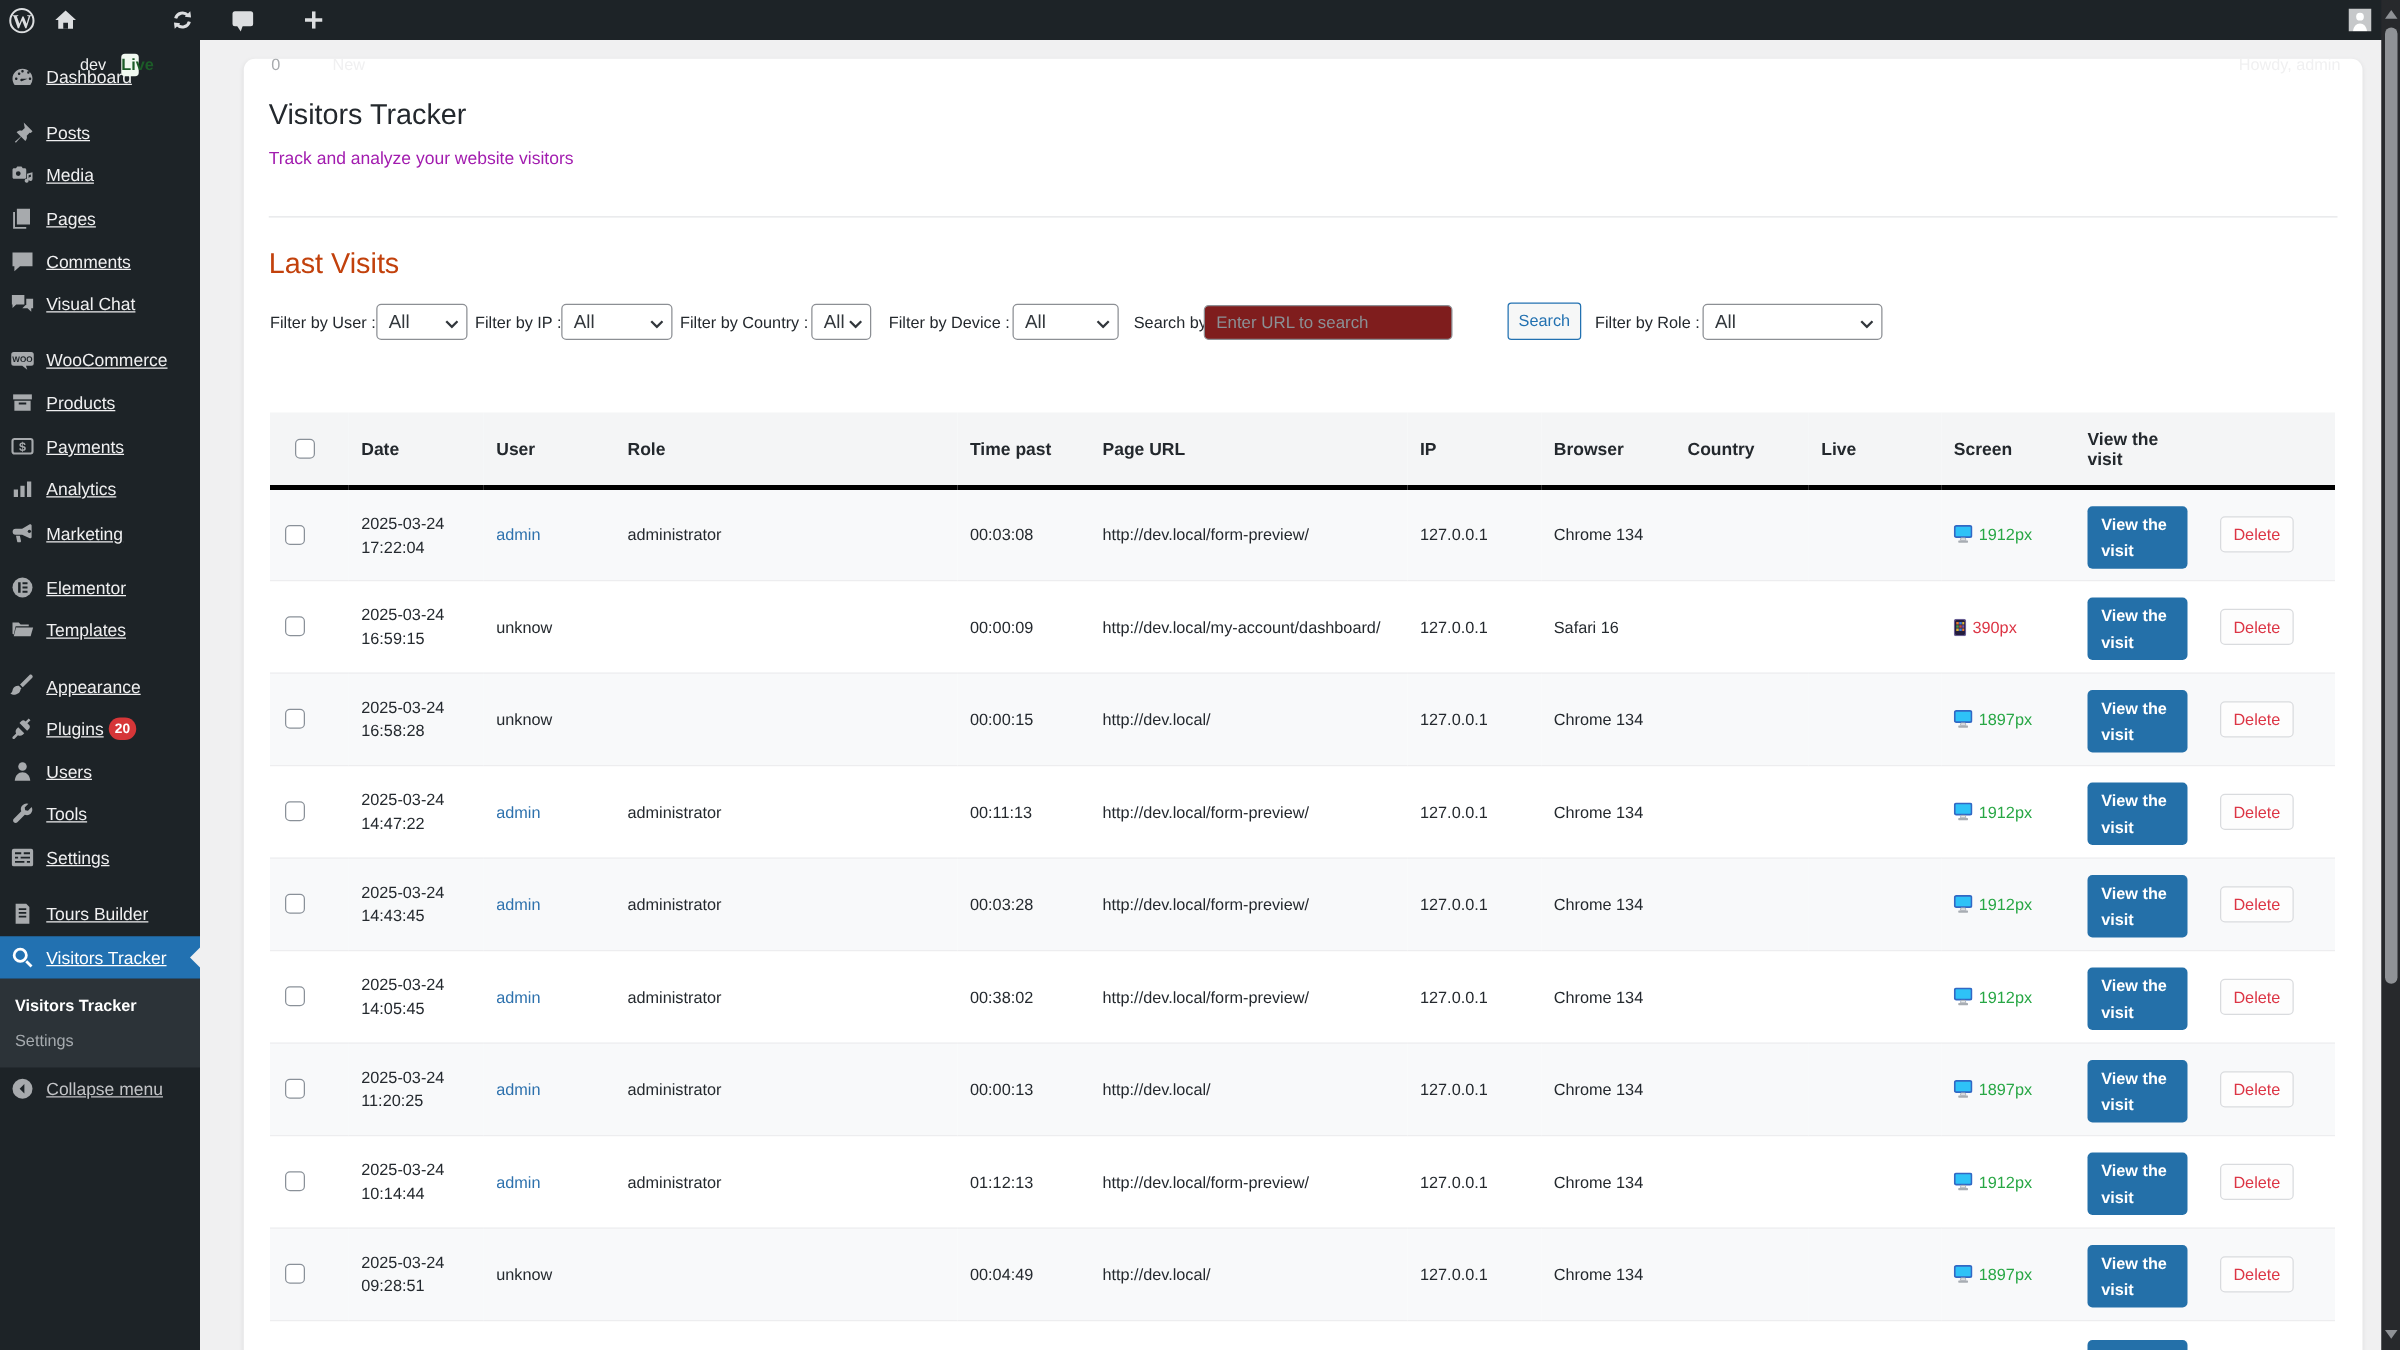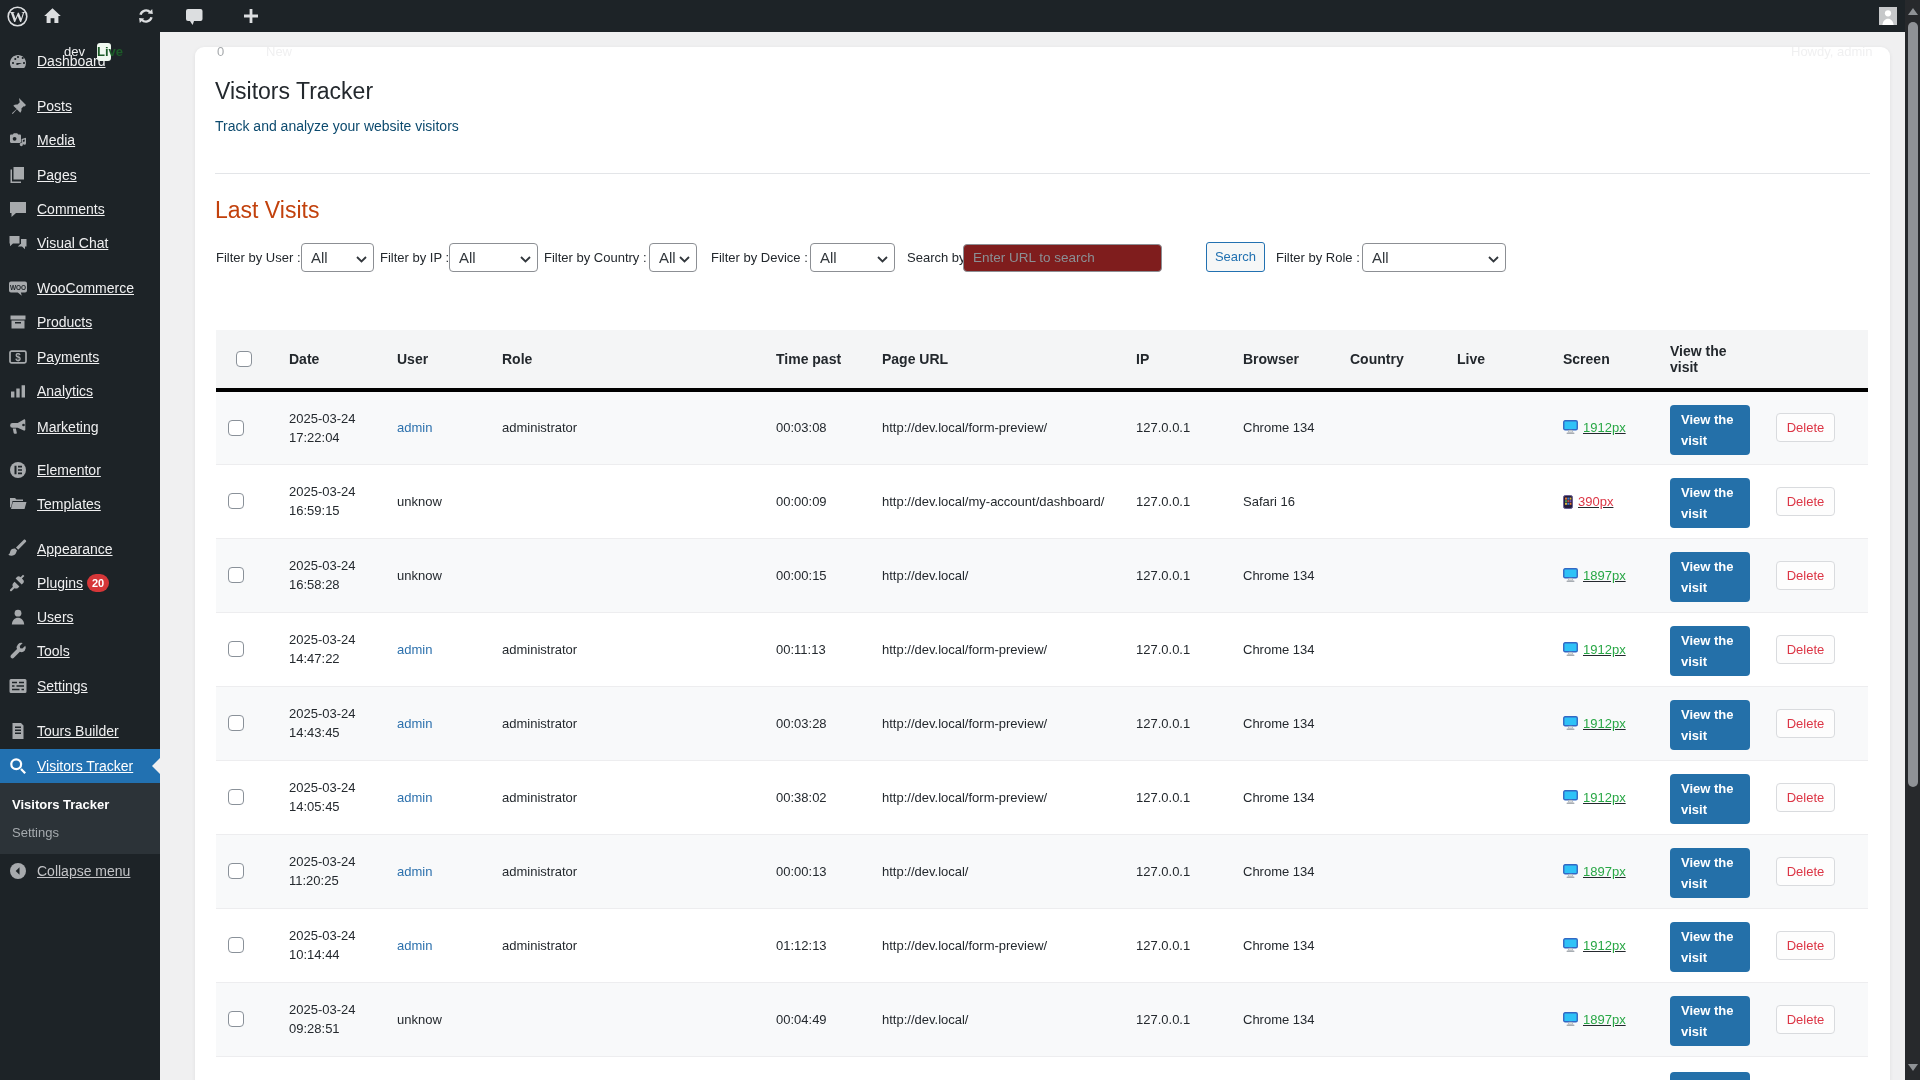--- a/index.html
+++ b/index.html
@@ -10,21 +10,21 @@
 #sidebar { position:absolute; left:0; top:32px; width:160px; height:1048px; background:#1d2327; z-index:40; }
 .mi { position:absolute; left:0; width:160px; height:34px; color:#f0f0f1; font-size:14px; }
 .mi .ic { position:absolute; left:8px; top:7px; width:20px; height:20px; }
 .mi .lb { position:absolute; left:37px; top:0; line-height:34px; white-space:nowrap;text-decoration:underline; }
 .badge20 { position:absolute; left:87px; top:8px; width:22px; height:18px; background:#d63638;
   border-radius:9px; color:#fff; font-size:11px; font-weight:bold; text-align:center; line-height:18px; }
 #content { position:absolute; left:160px; top:32px; width:1745px; height:1048px; background:#f0f0f1; overflow:hidden; }
 #card { position:absolute; left:35px; top:15px; width:1695px; height:1180px; background:#fff;
   border-radius:9px; box-shadow:0 1px 4px rgba(0,0,0,0.07); }
 #card h1 { position:absolute; left:20px; top:31px; font-size:23px; font-weight:normal; color:#23282d; }
-#card .sub { position:absolute; left:20px; top:71px; font-size:14px; color:#0c4a6e; }
+#card .sub { position:absolute; left:20px; top:71px; font-size:14px; color:#a21caf; }
 #card .hr1 { position:absolute; left:20px; top:126px; width:1655px; height:1px; background:#e3e5e8; }
 #card h2 { position:absolute; left:20px; top:150px; font-size:23px; font-weight:normal; color:#c2410c; }
 .flbl { position:absolute; top:196px; height:29px; line-height:29px; font-size:13px; color:#23282d; white-space:nowrap; }
 .fsel { position:absolute; top:196px; height:29px; background:#fff; border:1px solid #8c8f94; border-radius:4px;
   font-size:15px; color:#32373c; line-height:27px; padding-left:9px; }
 .fsel svg { position:absolute; right:6px; top:11.5px; }
 #srch-input { position:absolute; left:768px; top:197px; width:199px; height:28px; border:1px solid #8c8f94;
   border-radius:4px; background:#7f1d1d; font-size:13.5px; color:#8b9095; line-height:26px; padding-left:9px; }
 #srch-btn { position:absolute; left:1011px; top:195px; width:59px; height:30px; background:#f6f7f7;
   border:1px solid #2271b1; border-radius:3px; color:#2271b1; font-size:13px; text-align:center; line-height:28px; }
@@ -32,21 +32,21 @@
   font-size:13px; color:#24292e; }
 table.lv thead th { height:60px; background:#f4f5f6; border-bottom:4px solid #000000; font-size:14px;
   font-weight:bold; color:#23282d; text-align:left; padding:0 0 0 10px; vertical-align:middle; }
 table.lv tbody td { height:74px; padding:0 0 0 10px; vertical-align:middle; border-bottom:1px solid #ededef; }
 table.lv tbody tr.odd td { background:#f8f9fa; }
 .cbx { width:16px; height:16px; border:1px solid #8a9199; border-radius:4px; background:#fff; }
 td .cbx { margin-left:2px; }
 th .cbx { margin-left:10px; }
 .dt { line-height:19px; }
 a.usr { color:#2d71ad; text-decoration:none; }
-.scr { white-space:nowrap;text-decoration:underline; }
+.scr { white-space:nowrap; }
 .scr svg { vertical-align:-3px; }
 .scr .g { color:#28a745; margin-left:5px; }
 .scr .r { color:#dc3545; margin-left:5px; }
 .vbtn { display:inline-block; position:relative; top:2px; width:80px; height:50px; background:#2470a9; border-radius:4px; color:#fff;
   font-weight:bold; font-size:13px; line-height:21px; padding:4px 0 0 11px; vertical-align:middle; }
 .dbtn { display:inline-block; width:59px; height:29px; background:#fdfdfd; border:1px solid #d9dbde; border-radius:4px;
   color:#dc3545; font-size:13px; text-align:center; line-height:27px; vertical-align:middle; margin-left:26px; }
 #sbar { position:absolute; right:0; top:0; width:15px; height:1080px; background:#27292c; z-index:60; }
 #sbar .thumb { position:absolute; left:2.5px; top:22px; width:10px; height:765px; background:#8f9296; border-radius:5px; }
 #sbar .up { position:absolute; left:2.5px; top:8px; width:0; height:0;

